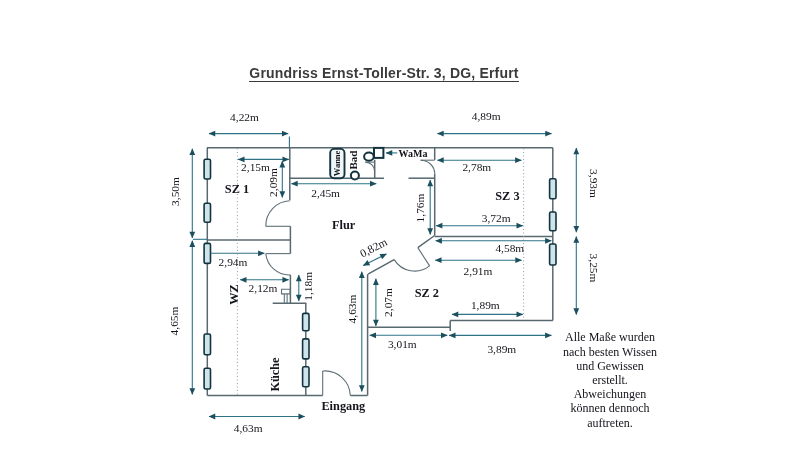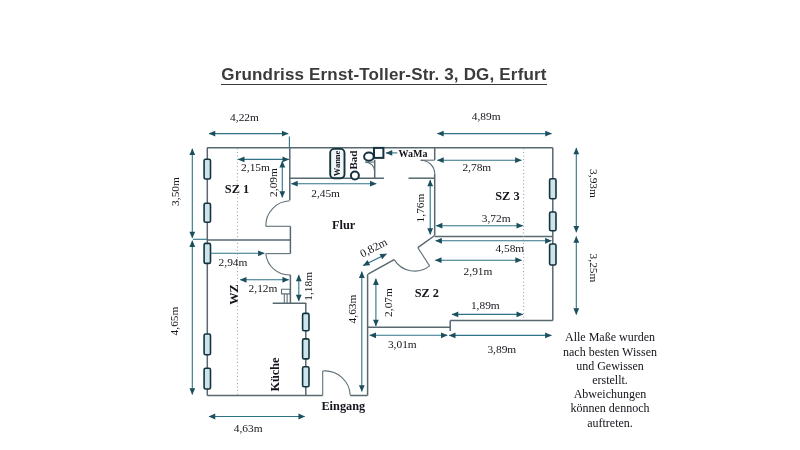--- a/index.html
+++ b/index.html
@@ -6,21 +6,21 @@
 svg{display:block;}
 text{font-family:"Liberation Serif",serif;fill:#14141c;}
 .dim{font-size:11.4px;}
 .room{font-weight:bold;font-size:12.3px;}
 .wall{stroke:#57686f;stroke-width:1.5;fill:none;}
 .door{stroke:#5f7077;stroke-width:1.1;fill:none;}
 .dl{stroke:#2e7386;stroke-width:1.1;fill:none;}
 .dot{stroke:#88a2a8;stroke-width:1;fill:none;stroke-dasharray:1 2.5;}
 .win{fill:#cde5ea;stroke:#14333e;stroke-width:1.6;}
 .fix{fill:#ffffff;stroke:#14333e;stroke-width:2;}
-#title{position:absolute;left:0;top:65px;width:768px;text-align:center;font-family:"Liberation Sans",sans-serif;font-weight:bold;font-size:17px;color:#3b3b3b;letter-spacing:0.18px;}
+#title{position:absolute;left:0;top:65px;width:768px;text-align:center;font-family:"Liberation Sans",sans-serif;font-weight:bold;font-size:14px;color:#3b3b3b;letter-spacing:0.18px;}
 #title span{border-bottom:1.5px solid #3b3b3b;padding-bottom:0px;}
 </style>
 </head>
 <body>
 
 <div id="title"><span>Grundriss Ernst-Toller-Str. 3, DG, Erfurt</span></div>
 <svg width="800" height="450" viewBox="0 0 800 450">
 <defs>
 <marker id="a" viewBox="0 0 10 10" refX="9.5" refY="5" markerWidth="8" markerHeight="6.6" markerUnits="userSpaceOnUse" orient="auto-start-reverse">
         <path d="M0,0.6 L10,5 L0,9.4 z" fill="#1b4f5e"></path>

